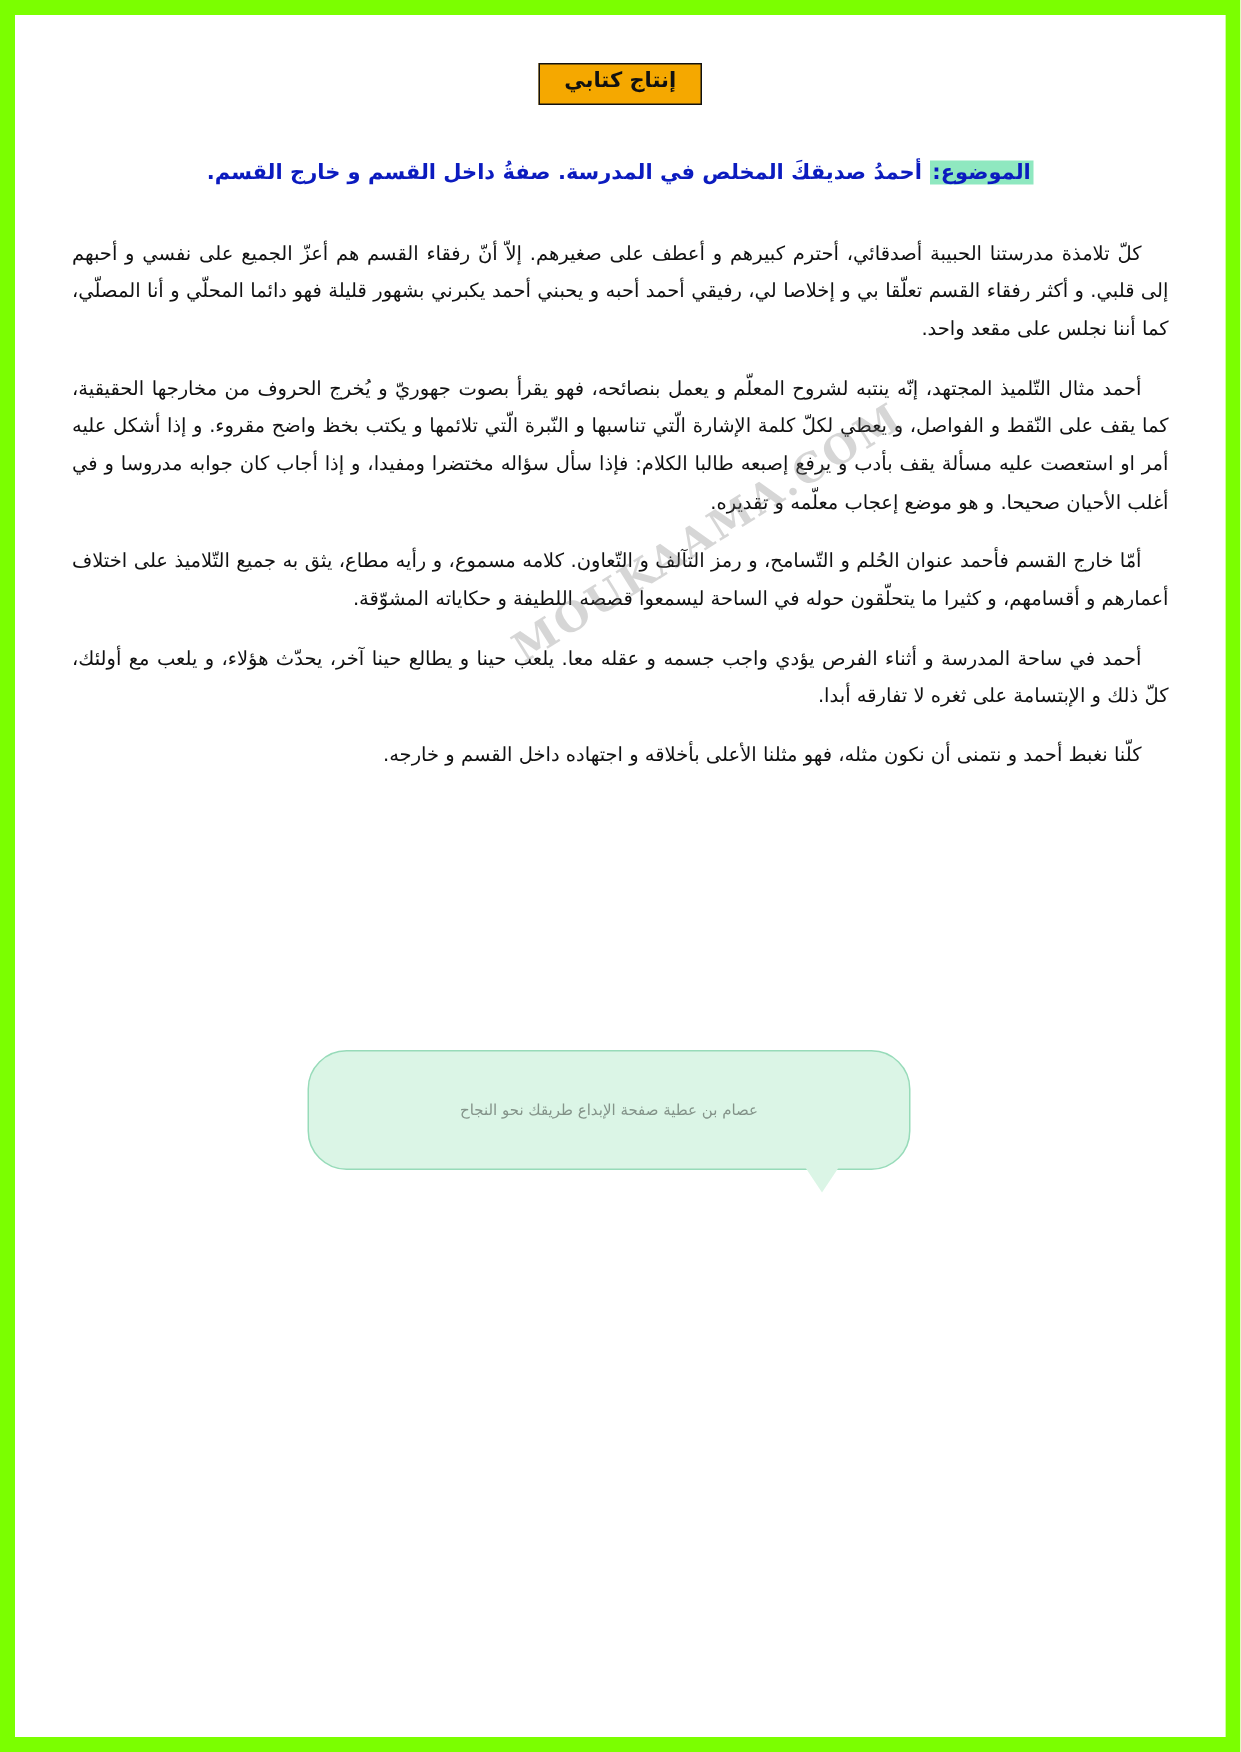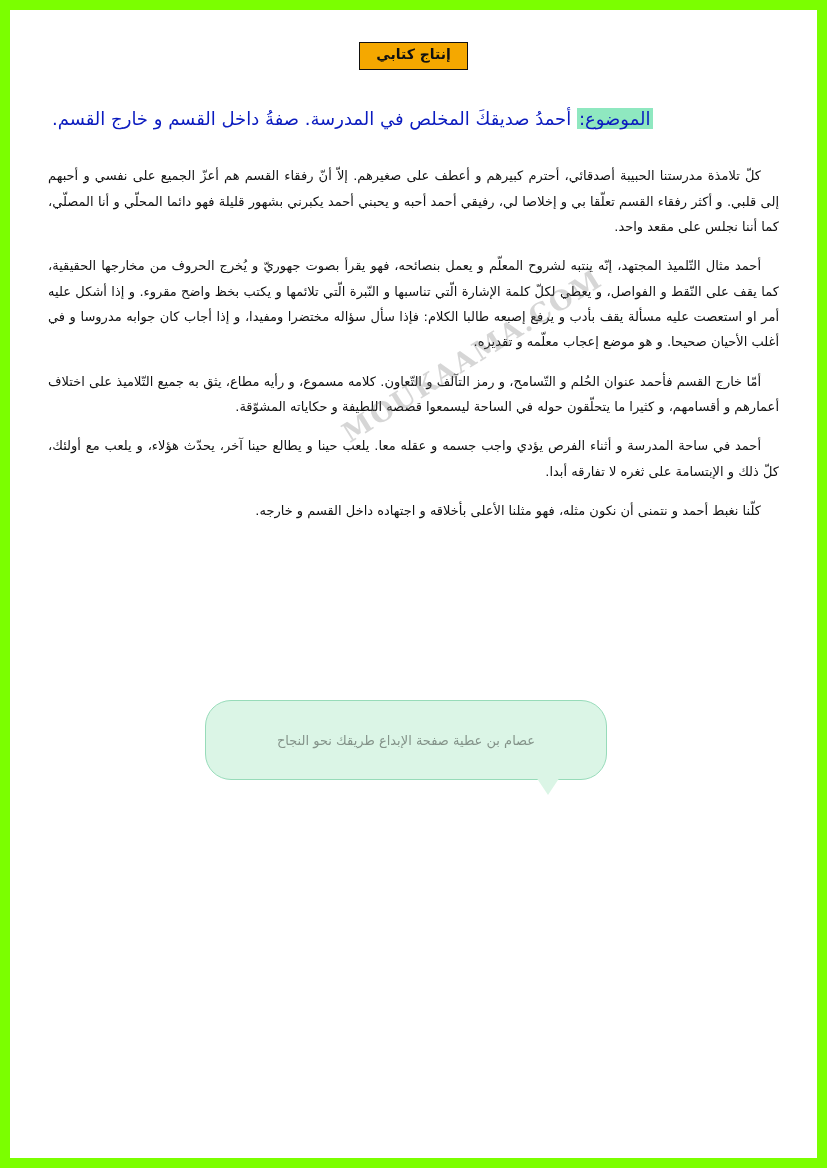--- a/index.html
+++ b/index.html
@@ -39,24 +39,24 @@
     background: #f5a800;
     color: #111111;
     font-size: 14px;
     font-weight: bold;
     padding: 3px 16px 5px 16px;
     border: 1px solid #111111;
     line-height: 1.25;
   }
   .subject-block {
     color: #0b1bbf;
-    font-size: 18px;
-    font-weight: normal;
+    font-size: 14px;
+    font-weight: bold;
     line-height: 1.65;
-    text-align: left;
+    text-align: center;
     margin: 0 8px 30px 8px;
   }
   .subject-label {
     background: #8fe8c0;
     color: #0b1bbf;
     padding: 0 2px;
   }
   .body-text {
     color: #111111;
     font-size: 13px;
@@ -87,21 +87,21 @@
   .bubble {
     position: absolute;
     top: 690px;
     right: 210px;
     width: 400px;
     height: 78px;
     background: #d8f5e4;
     border: 1px solid #8fd8b4;
     border-radius: 26px;
     color: #7a8a80;
-    font-size: 13px;
+    font-size: 10px;
     display: flex;
     align-items: center;
     justify-content: center;
     text-align: center;
     opacity: 0.92;
     pointer-events: none;
   }
   .bubble::after {
     content: "";
     position: absolute;

